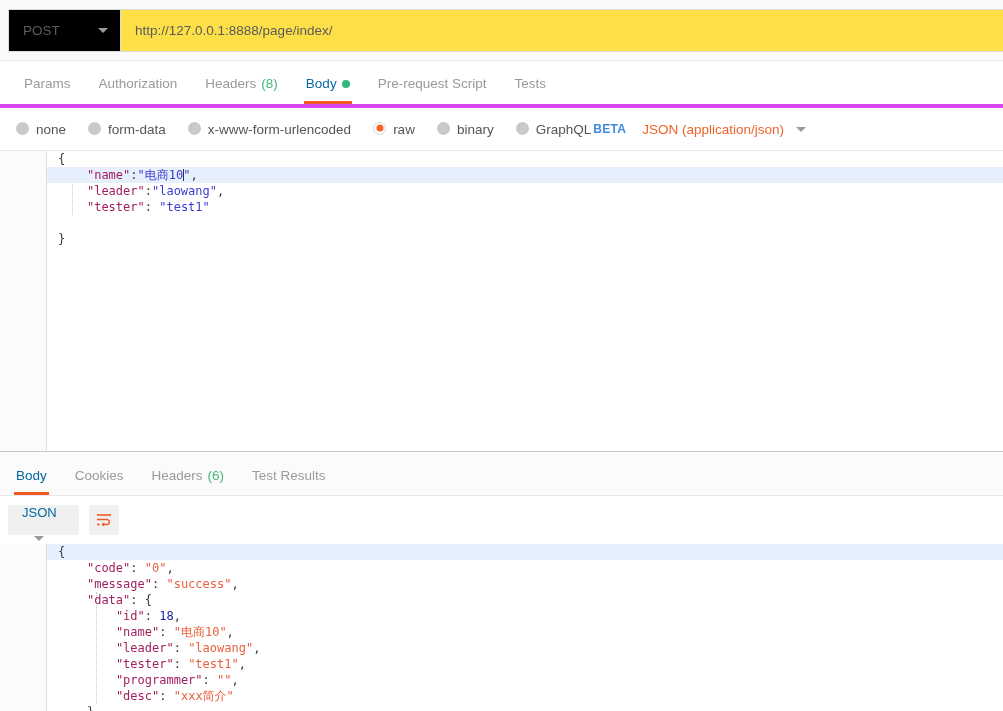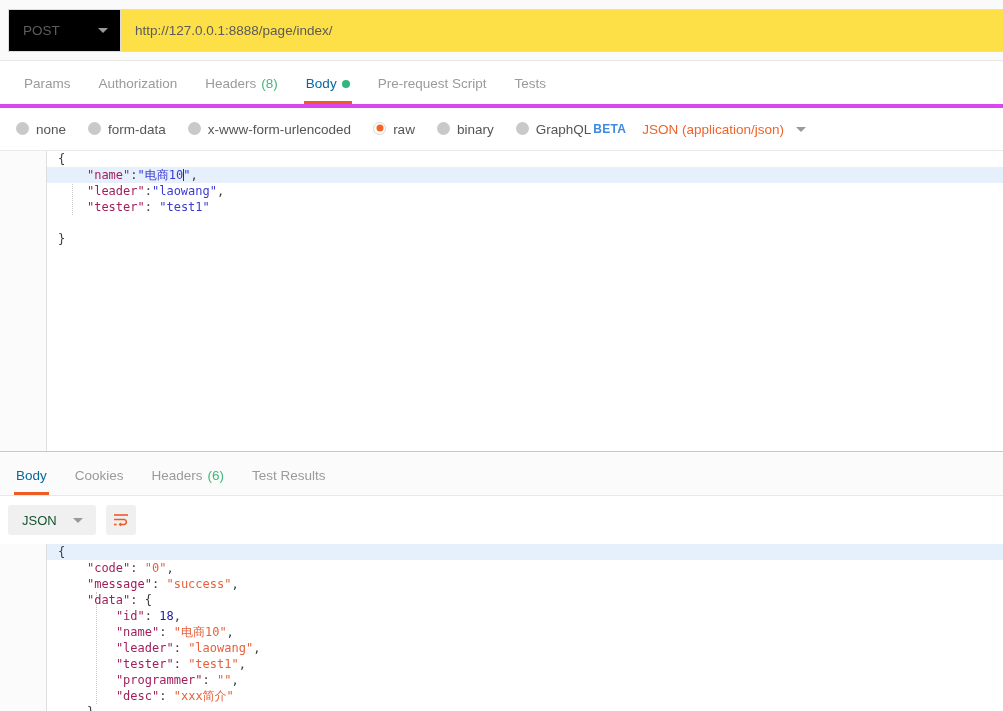--- a/index.html
+++ b/index.html
@@ -295,24 +295,25 @@
     white-space: nowrap;
   }
   .seg.active { color: #4a4a4a; }
   .json-select {
     display: flex;
     align-items: center;
     gap: 16px;
     background: #f0f0f0;
     border-radius: 3px;
     height: 30px;
-    padding: 0 13px 0 14px;
+    padding: 0 22px 0 14px;
     cursor: pointer;
     font-size: 13px;
-    color: #14532d;
+    color: #0369a1;
+    flex-direction: column;
   }
   .wrap-btn {
     width: 30px; height: 30px;
     background: #f0f0f0;
     border-radius: 3px;
     display: flex;
     align-items: center;
     justify-content: center;
     cursor: pointer;
   }

